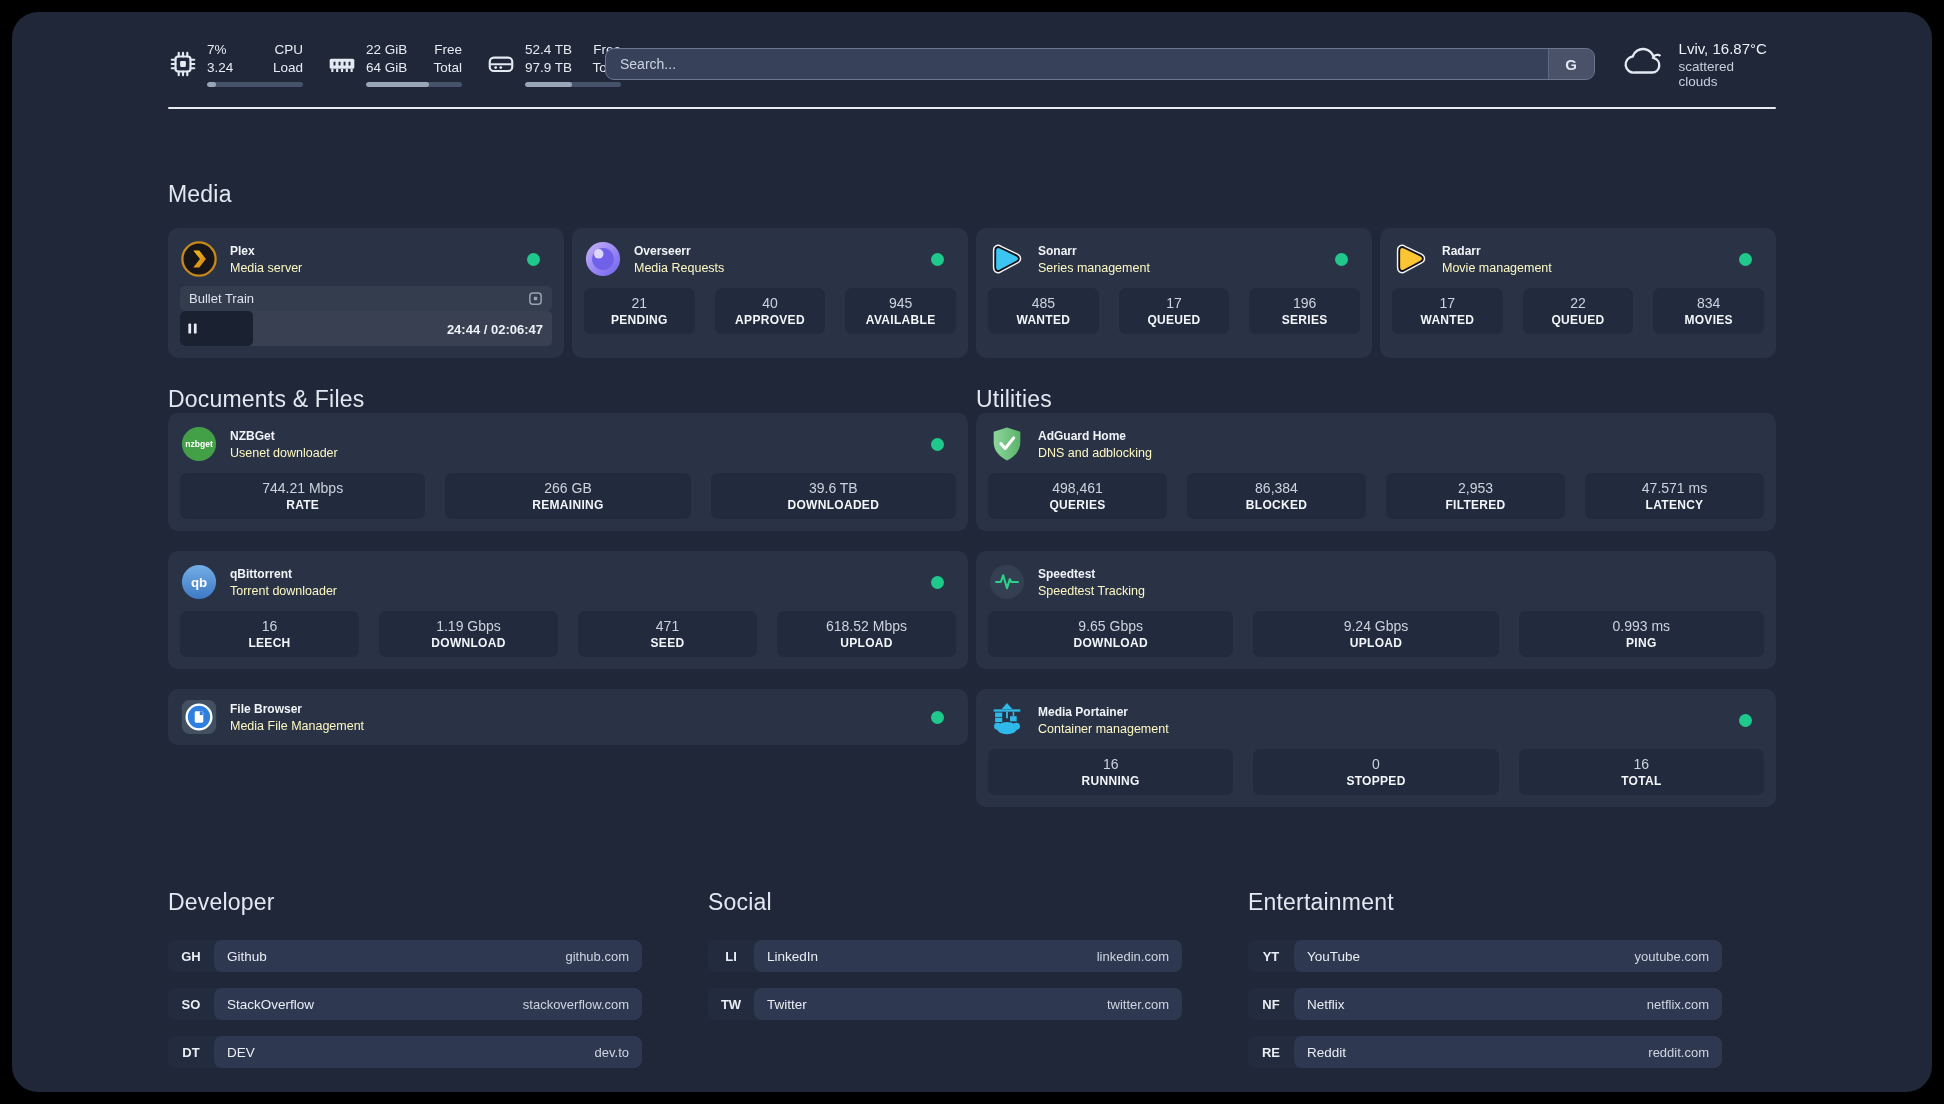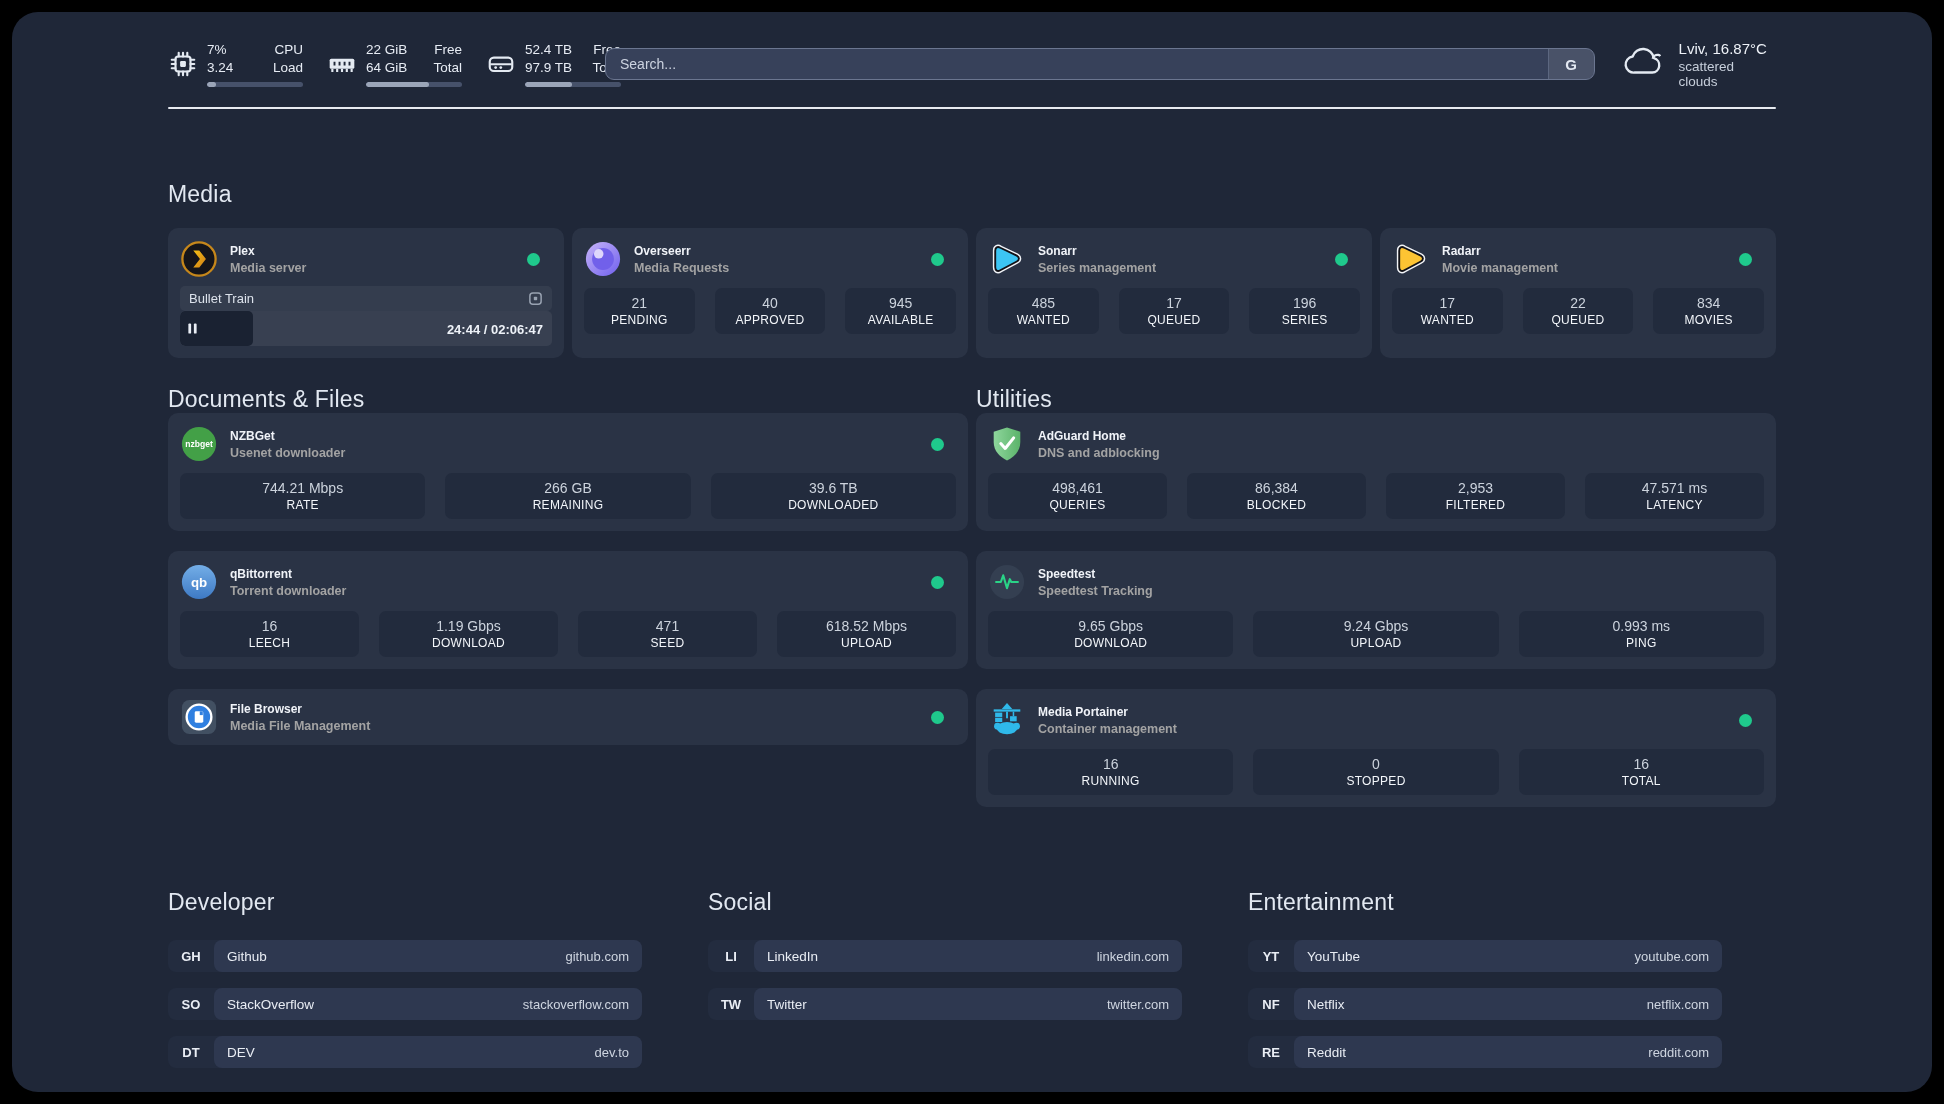--- a/index.html
+++ b/index.html
@@ -40,30 +40,30 @@
   
   h2.section-title{ color:#e2e8f1; font-size:23px; font-weight:500; letter-spacing:.2px; }
   .media-section{ margin-top:72px; }
   .media-grid{ margin-top:20px; display:grid; grid-template-columns:repeat(4,1fr); gap:8px; }
 
   .card{ background:#2a3345; border-radius:10px; padding:12px; }
   .app-header{ display:flex; align-items:center; }
   .app-icon{ width:38px; height:38px; margin-right:12px; flex-shrink:0; display:flex; }
   .app-titles{ display:flex; flex-direction:column; }
   .app-name{ color:#f0f3f8; font-size:12px; font-weight:600; }
-  .app-desc{ color:#a3a3a3; font-size:12.5px; margin-top:3px;font-weight:bold; }
+  .app-desc{ color:#fef9c3; font-size:12.5px; margin-top:3px; }
   .status-dot{ width:13px; height:13px; border-radius:50%; background:#1fc98c; margin-left:auto; margin-right:12px; flex-shrink:0; }
 
   .stat-row{ display:grid; gap:20px; margin-top:10px; }
   .cols3{ grid-template-columns:repeat(3,1fr); }
   .cols4{ grid-template-columns:repeat(4,1fr); }
   .stat-tile{ background:#222b3d; border-radius:7px; height:46px;
     display:flex; flex-direction:column; align-items:center; justify-content:center; }
   .stat-value{ color:#ccd3dd; font-size:14px; }
-  .stat-label{ color:#f3f6fa; font-size:12px; font-weight:400; letter-spacing:.3px; margin-top:2px; }
+  .stat-label{ color:#f3f6fa; font-size:12px; font-weight:700; letter-spacing:.3px; margin-top:2px; }
 
   
   .player-titlebar{ margin-top:8px; height:25px; border-radius:5px; background:rgba(255,255,255,.05);
     display:flex; align-items:center; padding:0 9px; }
   .player-title{ color:#dde3ec; font-size:13px; }
   .player-device{ margin-left:auto; display:flex; }
   .player-progress{ position:relative; margin-top:0; height:35px; border-radius:5px;
     background:rgba(255,255,255,.065); overflow:hidden; }
   .player-progress-fill{ position:absolute; left:0; top:0; bottom:0; background:#1a2232;
     border-radius:5px; display:flex; align-items:center; padding-left:7px; }

